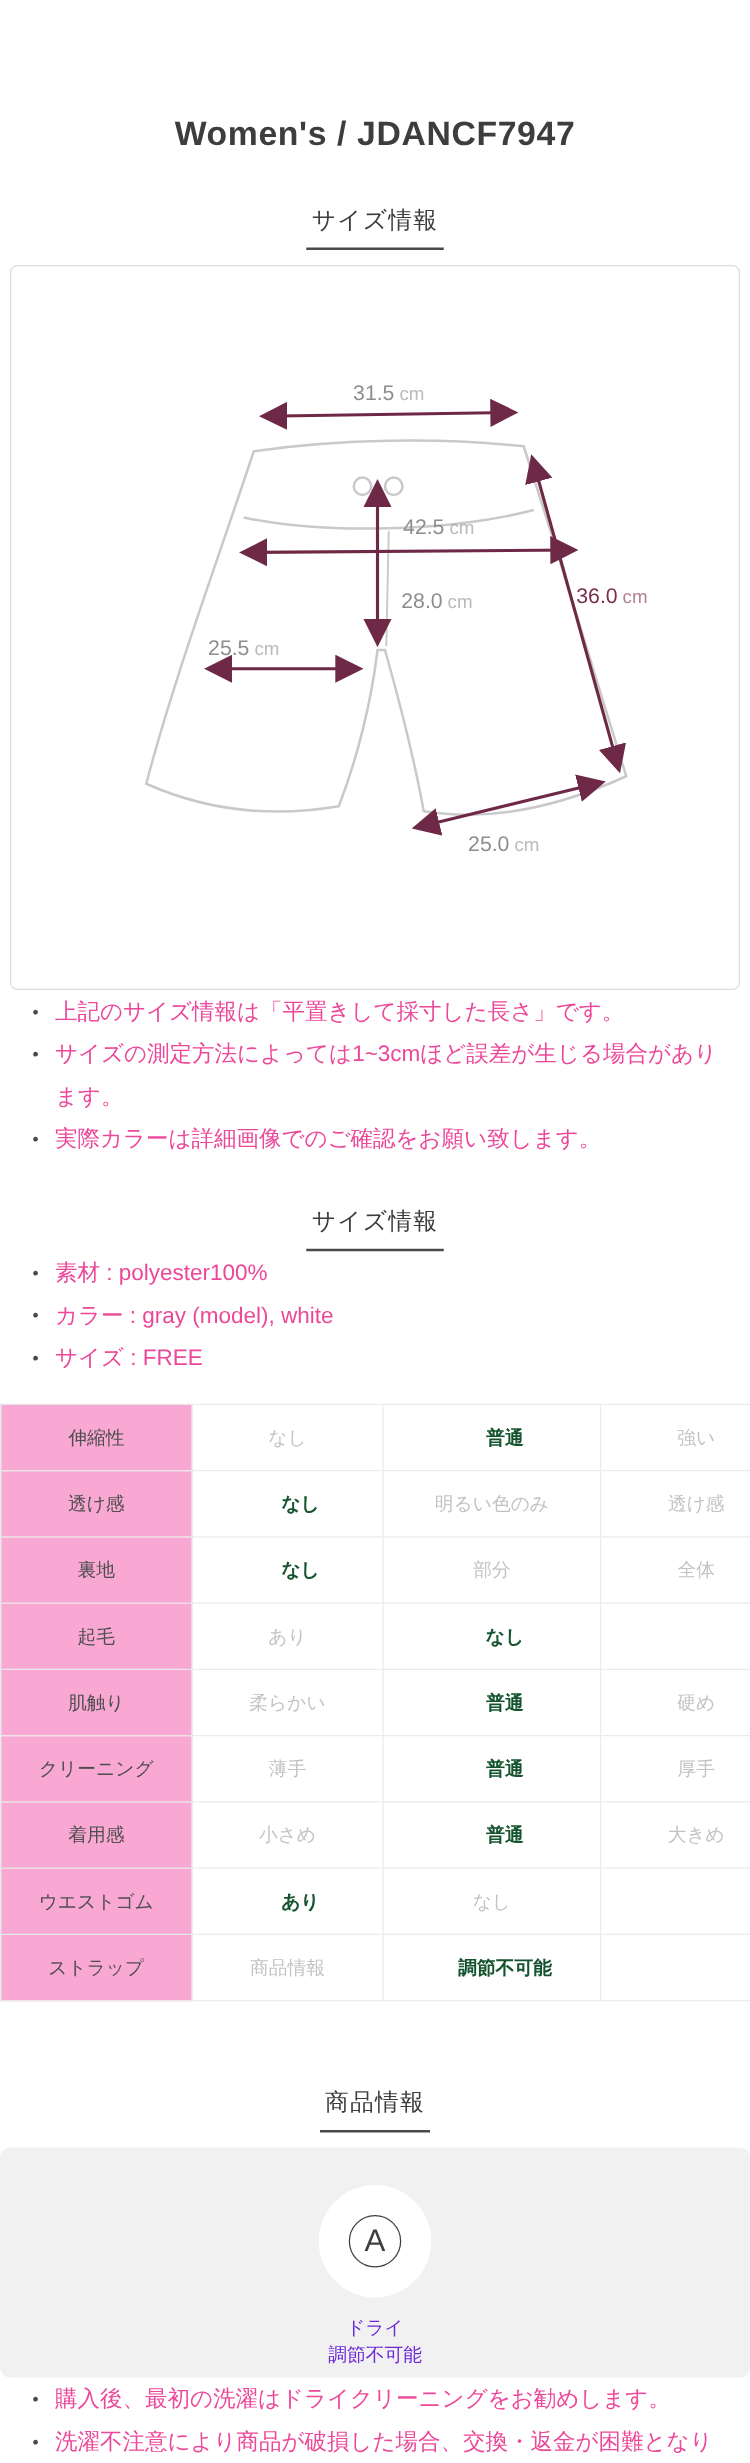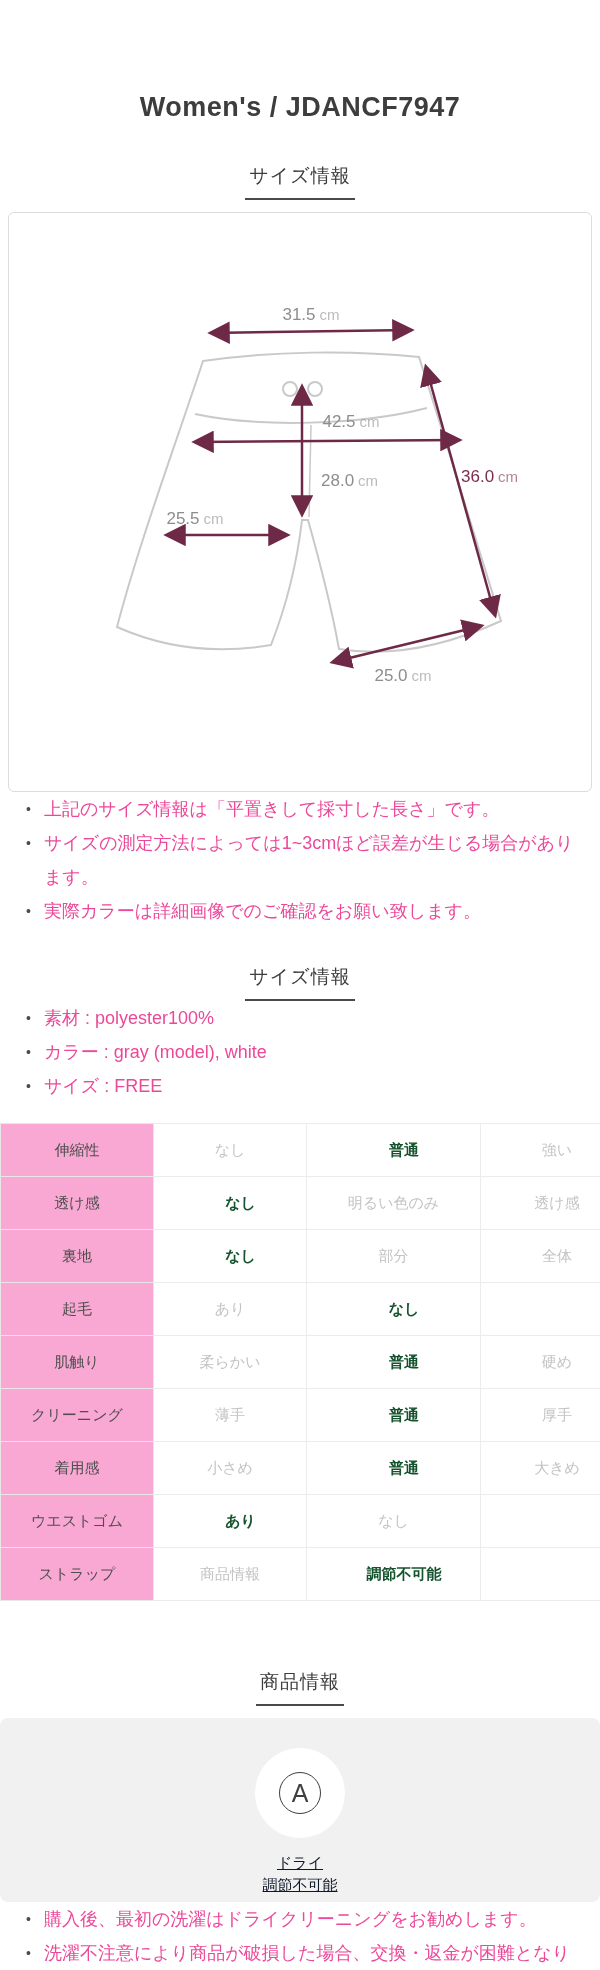--- a/index.html
+++ b/index.html
@@ -64,21 +64,21 @@
   .care-circle{
     width:90px;height:90px;border-radius:50%;background:#ffffff;
     display:flex;align-items:center;justify-content:center;
   }
   .care-ring{
     width:40px;height:40px;border-radius:50%;border:1.5px solid #3f3f3f;
     display:flex;align-items:center;justify-content:center;
     font-size:25px;color:#3f3f3f;
   }
   .care-label{
-    margin-top:14px;text-align:center;font-size:15px;line-height:22px;color:#0f172a;text-decoration:underline;
+    margin-top:14px;text-align:center;font-size:15px;line-height:22px;color:#6d28d9;
   }
 </style>
 </head>
 <body>
 
 <div class="page">
 
   <h1 class="page-title">Women's / JDANCF7947</h1>
 
   <div class="sec-head-wrap">

